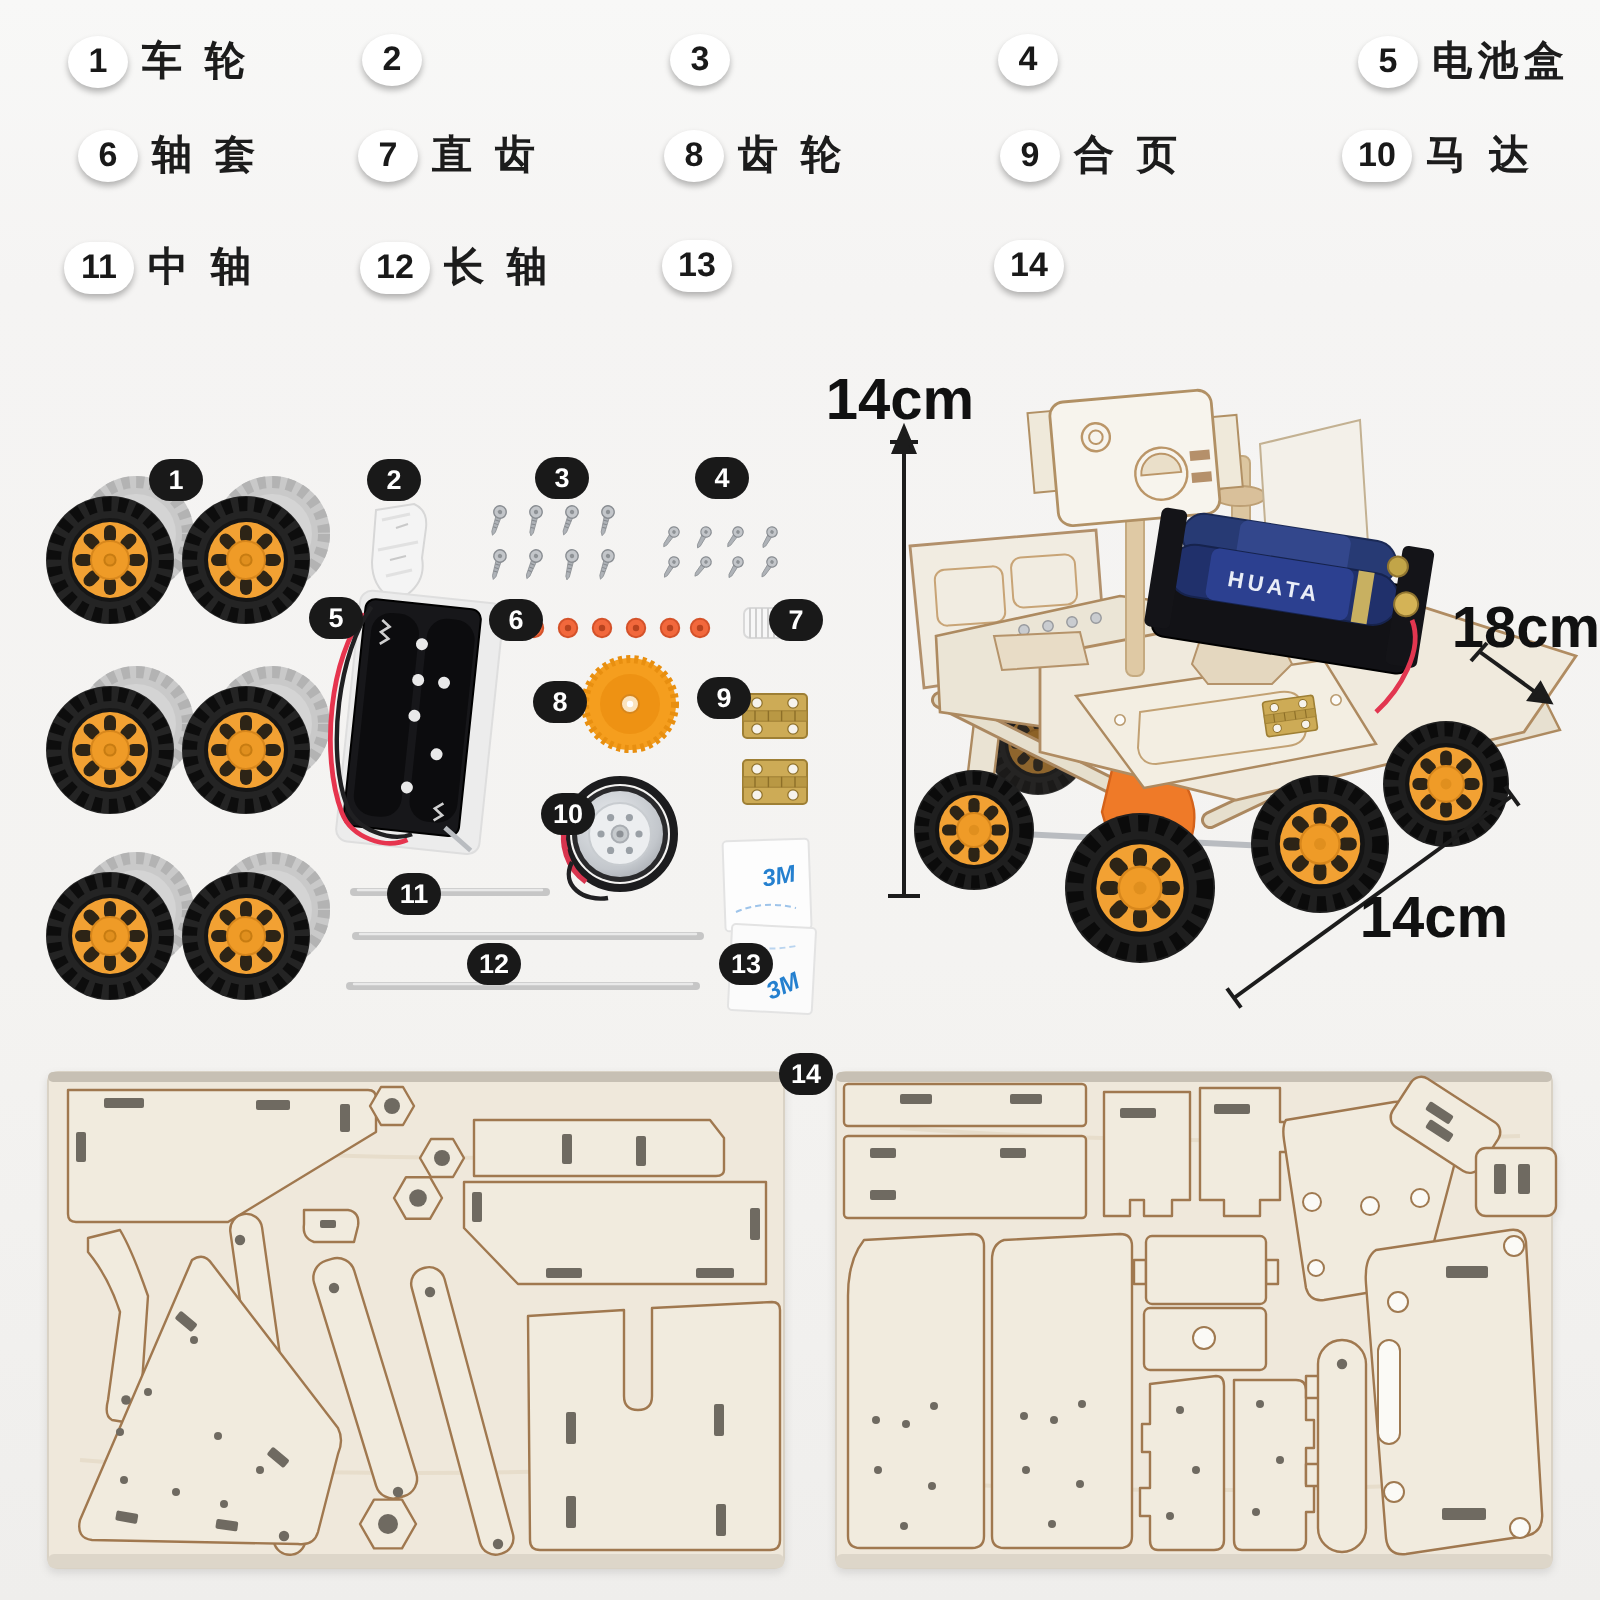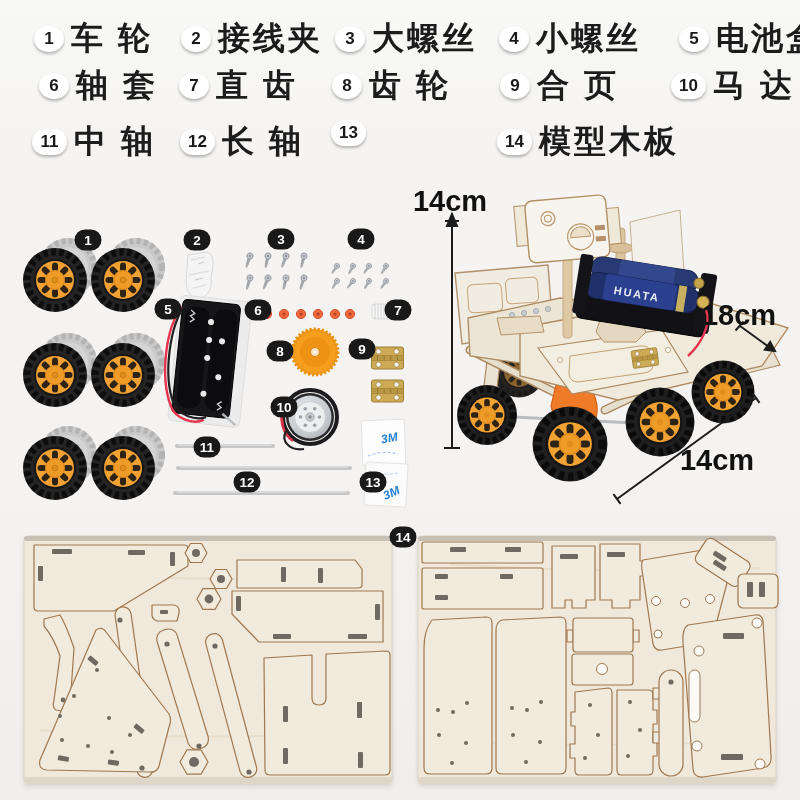--- a/index.html
+++ b/index.html
@@ -10,21 +10,21 @@
   }
   
   .legend-item{position:absolute;display:flex;align-items:center;gap:7px;}
   .legend-badge{
     min-width:26px;height:26px;padding:0 2px;border-radius:50%;
     background:#ffffff;box-shadow:0 2px 3px rgba(0,0,0,.28);
     display:flex;align-items:center;justify-content:center;
     font-weight:bold;font-size:17px;color:#191919;
   }
   .legend-item.wide .legend-badge{border-radius:14px;min-width:31px;}
-  .legend-text{font-weight:bold;font-size:32px;color:#1c1c1c;letter-spacing:3px;white-space:nowrap;}
+  .legend-text{font-weight:bold;font-size:20px;color:#1c1c1c;letter-spacing:3px;white-space:nowrap;}
   
   .marker{
     position:absolute;transform:translate(-50%,-50%);
     min-width:21px;height:21px;padding:0 3px;border-radius:12px;
     background:#191919;color:#fff;display:flex;align-items:center;justify-content:center;
     font-weight:bold;font-size:13.5px;z-index:30;
   }
   
   .dim-label{
     position:absolute;transform:translate(-50%,-50%);
@@ -50,29 +50,26 @@
 
 <div class="stage">
 
   <div>
     <div class="legend-item" style="left:34px;top:17px">
         <span class="legend-badge">1</span>
         <span class="legend-text">车 轮</span>
       </div>
     <div class="legend-item" style="left:181px;top:17px">
         <span class="legend-badge">2</span>
-        <span class="legend-text">接线夹</span>
       </div>
     <div class="legend-item" style="left:335px;top:17px">
         <span class="legend-badge">3</span>
-        <span class="legend-text">大螺丝</span>
       </div>
     <div class="legend-item" style="left:499px;top:17px">
         <span class="legend-badge">4</span>
-        <span class="legend-text">小螺丝</span>
       </div>
     <div class="legend-item" style="left:679px;top:17px">
         <span class="legend-badge">5</span>
         <span class="legend-text">电池盒</span>
       </div>
     <div class="legend-item" style="left:39px;top:64px">
         <span class="legend-badge">6</span>
         <span class="legend-text">轴 套</span>
       </div>
     <div class="legend-item" style="left:179px;top:64px">
@@ -97,21 +94,20 @@
       </div>
     <div class="legend-item wide" style="left:180px;top:120px">
         <span class="legend-badge">12</span>
         <span class="legend-text">长 轴</span>
       </div>
     <div class="legend-item wide" style="left:331px;top:120px">
         <span class="legend-badge">13</span>
       </div>
     <div class="legend-item wide" style="left:497px;top:120px">
         <span class="legend-badge">14</span>
-        <span class="legend-text">模型木板</span>
       </div>
   </div>
 
   <svg class="photo-svg" width="800" height="390" viewBox="0 0 800 390">
     <defs>
       <radialGradient id="motorGrad" cx="40%" cy="35%" r="80%">
         <stop offset="0%" stop-color="#e7eaed"></stop>
           <stop offset="70%" stop-color="#c3c7cc"></stop>
           <stop offset="100%" stop-color="#9fa3a9"></stop>
       </radialGradient>
@@ -562,19 +558,19 @@
   <div class="marker" style="left:398px;top:310px">7</div>
   <div class="marker" style="left:280px;top:351px">8</div>
   <div class="marker" style="left:362px;top:349px">9</div>
   <div class="marker" style="left:284px;top:407px">10</div>
   <div class="marker" style="left:207px;top:447px">11</div>
   <div class="marker" style="left:247px;top:482px">12</div>
   <div class="marker" style="left:373px;top:482px">13</div>
   <div class="marker" style="left:403px;top:537px">14</div>
 
   <div class="dim-label" style="left:450px;top:201px">14cm</div>
-  <div class="dim-label" style="left:739px;top:315px">18cm</div>
+  <div class="dim-label" style="left:763px;top:315px">18cm</div>
   <div class="dim-label" style="left:717px;top:460px">14cm</div>
   <div class="battery-brand">HUATA</div>
   <div class="tape-brand tb1">3M</div>
   <div class="tape-brand tb2">3M</div>
 
 </div>
 
 </body></html>

